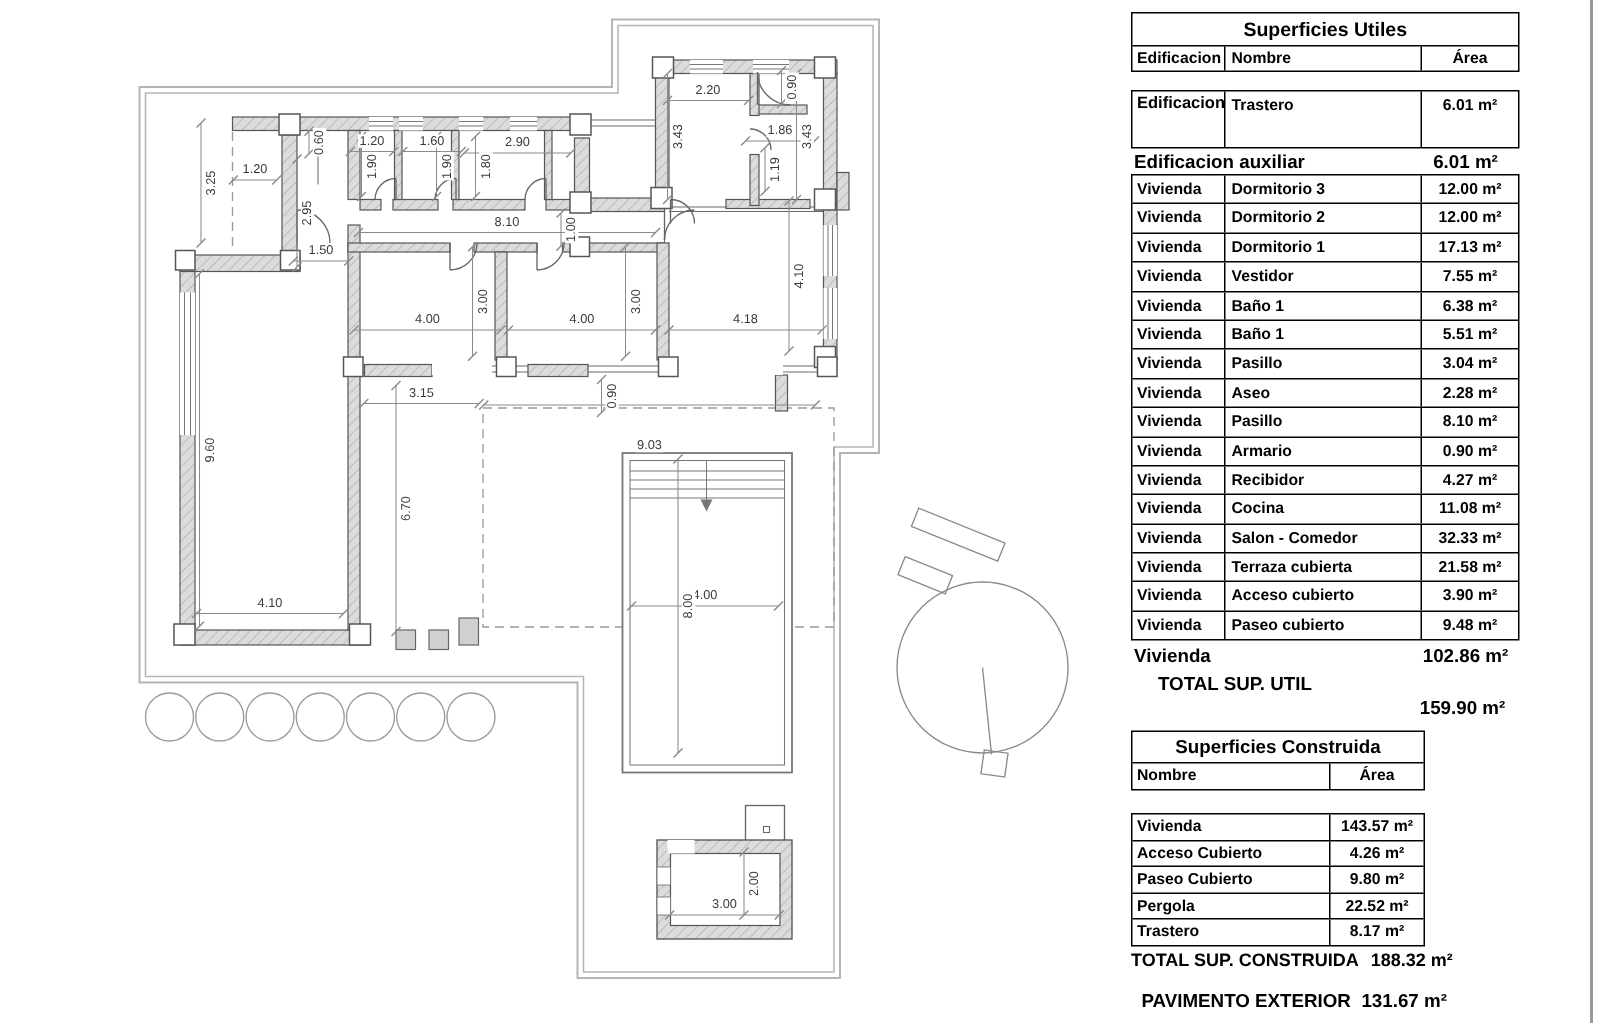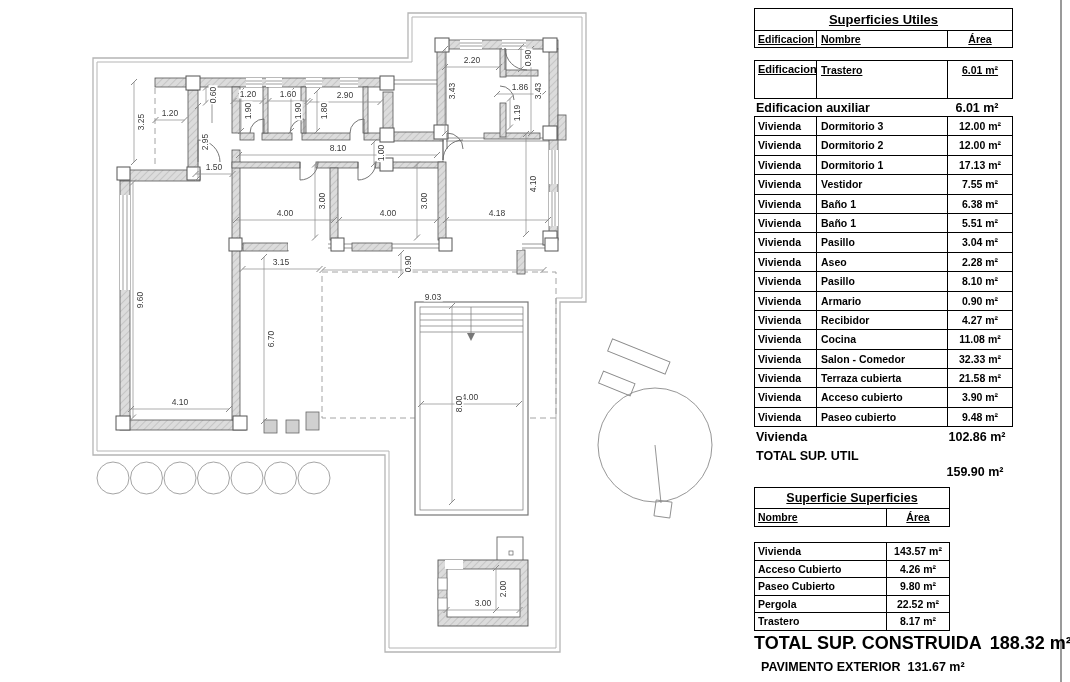--- a/index.html
+++ b/index.html
@@ -10,47 +10,47 @@
   #dimlines{pointer-events:none;}
   .dims{position:absolute;left:0;top:0;width:750px;height:682px;pointer-events:none;}
   .dim{position:absolute;transform:translate(-50%,-50%);font-size:8.5px;color:#3a3a3a;
        background:#fff;padding:0 1px;white-space:nowrap;line-height:1.05;}
   .dim.rot{transform:translate(-50%,-50%) rotate(-90deg);}
   .frame-line{position:absolute;top:0;left:1060px;width:2px;height:682px;background:#9a9a9a;}
 
   
   .tables{position:absolute;left:754px;top:0;width:300px;height:682px;color:#000;font-weight:bold;}
   .t1{position:absolute;left:0;top:8px;width:259px;}
-  .boxed{border:1.6px solid #000;text-decoration:underline;}
+  .boxed{border:1.6px solid #000;}
   .t1-title{height:21px;line-height:21px;text-align:center;font-size:13px;border-bottom:1.6px solid #000;}
   .cols3{display:grid;grid-template-columns:62px 131px 1fr;}
   .cols2{display:grid;grid-template-columns:132px 1fr;}
   .hrow{height:16px;line-height:16px;font-size:10.5px;}
   .cell-l{padding-left:3px;border-right:1.4px solid #000;overflow:hidden;white-space:nowrap;}
   .cell-m{padding-left:4px;border-right:1.4px solid #000;overflow:hidden;white-space:nowrap;}
   .cell-r{text-align:center;}
   .aux-row{margin-top:12px;height:37px;font-size:10.5px;}
   .aux-edif{font-size:11px;line-height:1.25;padding:2px 0 0 3px;}
   .aux-nom,.aux-area{padding-top:3px;}
   .subline{display:flex;align-items:center;height:17px;font-size:12.5px;}
   .subline .lab{flex:1;padding-left:2px;white-space:nowrap;}
   .subline .val{width:72px;text-align:center;white-space:nowrap;}
   .grid-rows{border:1.6px solid #000;}
   .grow{height:18.4px;line-height:18.4px;font-size:10.5px;border-bottom:1.2px solid #000;}
   .grow:last-child{border-bottom:none;}
   .totline{display:flex;align-items:center;height:20px;font-size:12.5px;}
-  .totline .lab{flex:1;padding-left:2px;white-space:nowrap;}
+  .totline .lab{flex:1;padding-left:2px;white-space:nowrap;margin-left:16px;}
   .totline .val{width:76px;text-align:center;white-space:nowrap;margin-top:32px;}
 
   .t2{position:absolute;left:0;top:487px;width:196px;}
   .t2-title{height:20px;line-height:20px;text-align:center;font-size:12.5px;border-bottom:1.5px solid #000;}
   .t2 .hrow{height:17px;line-height:17px;}
   .t2-rows{margin-top:15px;border:1.5px solid #000;}
   .t2 .grow{height:16.6px;line-height:16.6px;}
-  .t2-total{margin-top:2px;display:flex;gap:8px;font-size:18px;white-space:nowrap;width:250px;}
+  .t2-total{margin-top:2px;display:flex;gap:8px;font-size:12px;white-space:nowrap;width:250px;}
   .pav{position:absolute;left:7px;top:660px;font-size:12.5px;white-space:nowrap;display:flex;gap:7px;}
 </style>
 </head>
 <body>
 
 <div class="stage">
 
   <div class="plan-area">
 
     <svg id="plan-svg" width="750" height="682" viewBox="0 0 750 682">
@@ -558,21 +558,21 @@
       </div>
 
       <div class="totline">
         <span class="lab">TOTAL SUP. UTIL</span>
         <span class="val">159.90 m²</span>
       </div>
     </section>
 
     <section class="t2">
       <div class="boxed" style="border-width:1.5px">
-        <div class="t2-title">Superficie Superficies</div>
+        <div class="t2-title">Superficies Construida</div>
         <div class="cols2 hrow">
           <div class="cell-l">Nombre</div>
           <div class="cell-r">Área</div>
         </div>
       </div>
 
       <div class="t2-rows">
 
           <div class="cols2 grow">
             <div class="cell-l">Vivienda</div>

